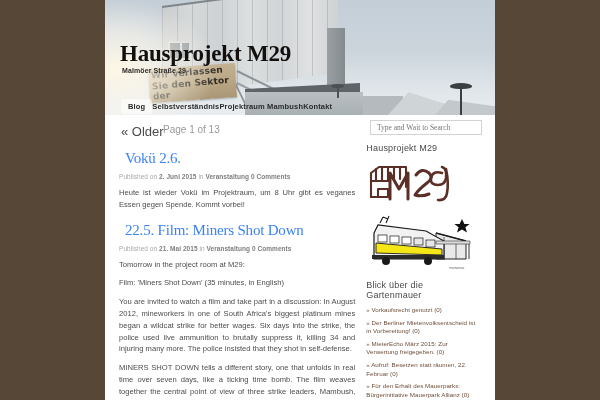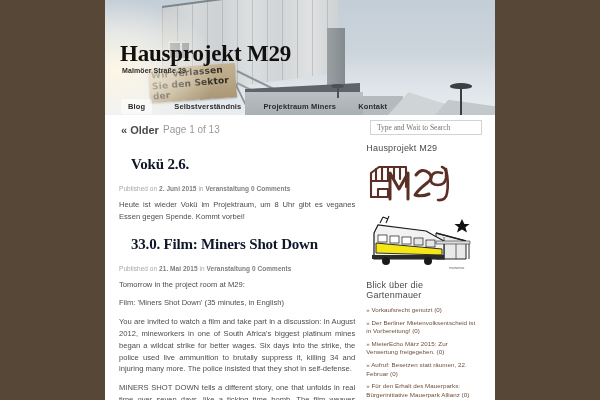--- a/index.html
+++ b/index.html
@@ -228,34 +228,34 @@
     letter-spacing: .15px;
     white-space: nowrap;
     cursor: pointer;
   }
   #nav .nav-item.first {
     margin-left: 16px;
     background: rgba(255,255,255,.55);
     padding: 3px 7px;
     border-radius: 2px 2px 0 0;
   }
-  #nav .nav-item.rest { margin-left: 22px; }
+  #nav .nav-item.rest { }
 
   
   #subbar {
     position: relative;
     height: 28px;
     width: 390px;
     background: #ffffff;
   }
   #older-link {
     position: absolute;
     left: 16px; top: 9px;
-    font-size: 11px;
-    font-weight: bold;
+    font-size: 13px;
+    font-weight: normal;
     color: #4a4a4a;
     cursor: pointer;
   }
   #page-count {
     position: absolute;
     left: 58px; top: 9px;
     font-size: 10px;
     color: #999;
   }
   #search-box {
@@ -283,26 +283,26 @@
   }
   #main { width: 243px; }
   #sidebar {
     width: 118px;
     margin-left: 11px;
   }
 
   
   .post { margin-bottom: 10px; }
   .post-title {
-    margin: 12px;
+    margin: 6px;
     font-family: "Liberation Serif", serif;
-    font-weight: bold;
+    font-weight: normal;
     font-size: 15px;
     line-height: 18px;
-    color: #0f172a;
+    color: #3b82f6;
     letter-spacing: -.2px;
     cursor: pointer;
   }
   .post-meta {
     margin: 1px 0 7px 0;
     font-size: 6.5px;
     color: #a8a8a8;
     letter-spacing: .05px;
   }
   .post-meta b {
@@ -394,21 +394,21 @@
     <div class="glow-left"></div>
 
     <div id="title-block">
       <h1 id="site-title">Hausprojekt M29</h1>
       <div id="site-desc">Malmöer Straße 29</div>
     </div>
 
     <nav id="nav">
       <span class="nav-item first">Blog</span>
       <span class="nav-item rest">Selbstverständnis</span>
-      <span class="nav-item rest">Projektraum Miners</span>
+      <span class="nav-item rest">Projektraum Mambush</span>
       <span class="nav-item rest">Kontakt</span>
     </nav>
   </div>
 
   <div id="subbar">
     <span id="older-link">« Older</span>
     <span id="page-count">Page 1 of 13</span>
     <input id="search-box" type="text" placeholder="Type and Wait to Search" style="">
   </div>
 
@@ -424,21 +424,21 @@
           <span>in</span>
           <b>Veranstaltung</b>
           <b>0 Comments</b>
         </div>
         <div class="post-body">
           <p>Heute ist wieder Vokü im Projektraum, um 8 Uhr gibt es veganes Essen gegen Spende. Kommt vorbei!</p>
         </div>
       </article>
 
       <article class="post">
-        <h2 class="post-title">33.0. Film: Miners Shot Down</h2>
+        <h2 class="post-title">22.5. Film: Miners Shot Down</h2>
         <div class="post-meta">
           <span>Published on</span>
           <b>21. Mai 2015</b>
           <span>in</span>
           <b>Veranstaltung</b>
           <b>0 Comments</b>
         </div>
         <div class="post-body">
           <p>Tomorrow in the project room at M29:</p>
           <p>Film: 'Miners Shot Down' (35 minutes, in English)</p>

